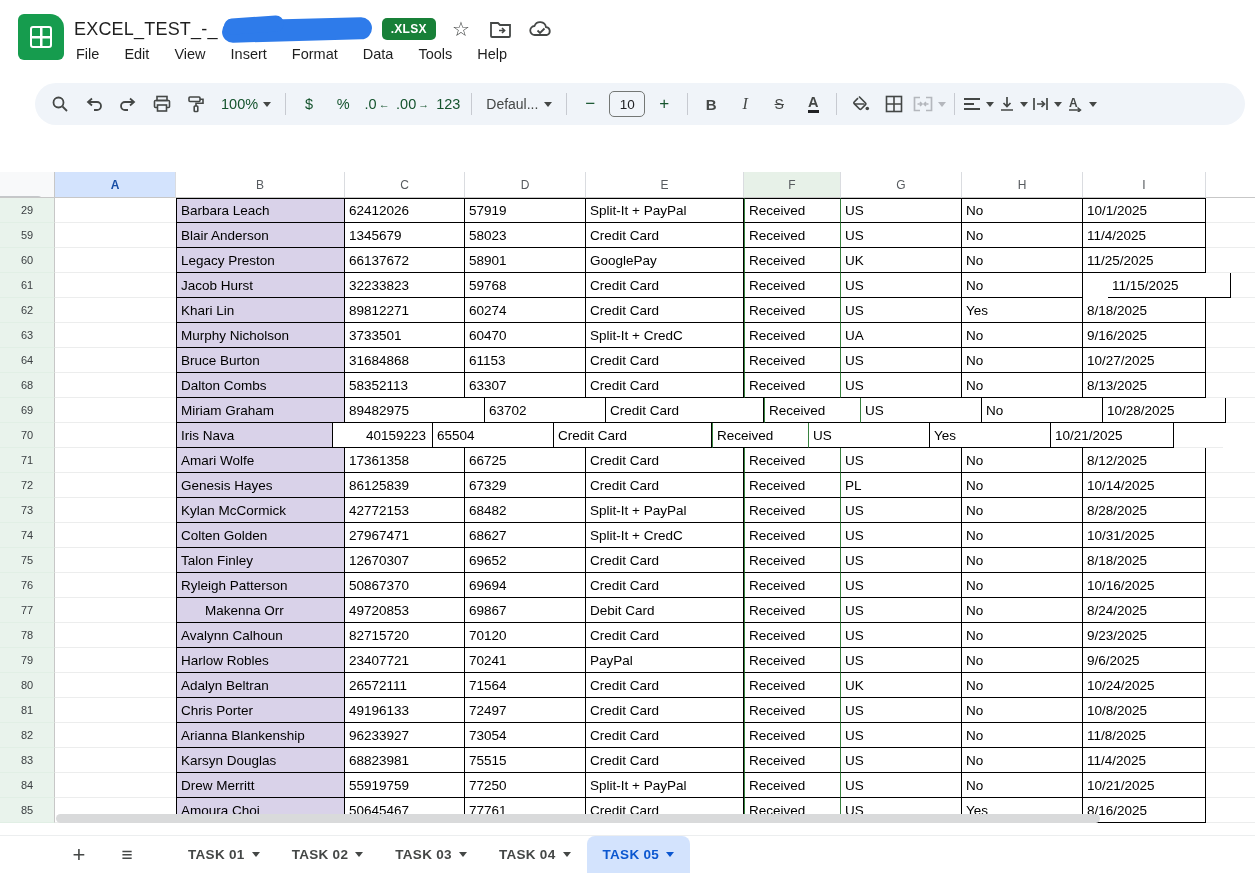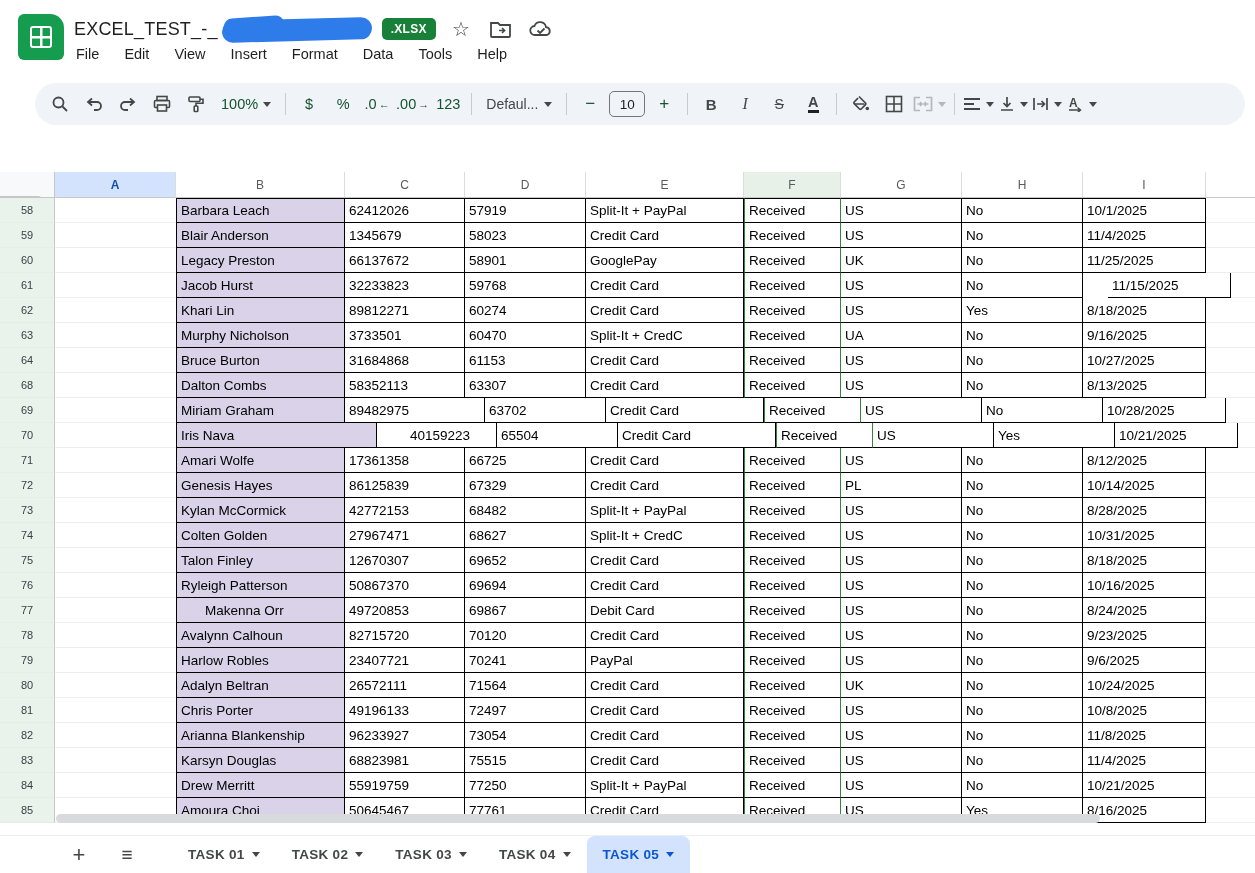--- a/index.html
+++ b/index.html
@@ -259,21 +259,21 @@
         <div class="cell colhdr" style="width: 120px;">C</div>
         <div class="cell colhdr" style="width: 121px;">D</div>
         <div class="cell colhdr" style="width: 158px;">E</div>
         <div class="cell colhdr greenF" style="width: 97px;">F</div>
         <div class="cell colhdr" style="width: 121px;">G</div>
         <div class="cell colhdr" style="width: 121px;">H</div>
         <div class="cell colhdr" style="width: 123px;">I</div>
         <div class="cell colhdr" style="width: 49px; border-right: none;"></div>
       </div>
       <div class="grow rowtop">
-        <div class="cell rowhdr" style="width: 55px;">58</div>
+        <div class="cell rowhdr" style="width: 55px;">29</div>
         <div class="cell acell" style="width: 121px;"></div>
         <div class="cell dcell first lav" style="width: 169px;">Barbara Leach</div>
         <div class="cell dcell" style="width: 120px;">62412026</div>
         <div class="cell dcell" style="width: 121px;">57919</div>
         <div class="cell dcell" style="width: 158px;">Split-It + PayPal</div>
         <div class="cell dcell fcol" style="width: 97px;">Received</div>
         <div class="cell dcell" style="width: 121px;">US</div>
         <div class="cell dcell" style="width: 121px;">No</div>
         <div class="cell dcell" style="width: 123px;">10/1/2025</div>
         <div class="cell jcell" style="width: 49px;"></div>
@@ -378,22 +378,22 @@
         <div class="cell dcell" style="width: 158px;">Credit Card</div>
         <div class="cell dcell fcol" style="width: 97px;">Received</div>
         <div class="cell dcell" style="width: 121px;">US</div>
         <div class="cell dcell" style="width: 121px;">No</div>
         <div class="cell dcell" style="width: 123px;">10/28/2025</div>
         <div class="cell jcell" style="width: 49px;"></div>
       </div>
       <div class="grow">
         <div class="cell rowhdr" style="width: 55px;">70</div>
         <div class="cell acell" style="width: 121px;"></div>
-        <div class="cell dcell first lav" style="width: 201px;">Iris Nava</div>
-        <div class="cell dcell" style="width: 120px; padding-left: 33px;">40159223</div>
+        <div class="cell dcell first lav" style="width: 157px;">Iris Nava</div>
+        <div class="cell dcell" style="width: 100px; padding-left: 33px;">40159223</div>
         <div class="cell dcell" style="width: 121px;">65504</div>
         <div class="cell dcell" style="width: 158px;">Credit Card</div>
         <div class="cell dcell fcol" style="width: 97px;">Received</div>
         <div class="cell dcell" style="width: 121px;">US</div>
         <div class="cell dcell" style="width: 121px;">Yes</div>
         <div class="cell dcell" style="width: 123px;">10/21/2025</div>
         <div class="cell jcell" style="width: 49px;"></div>
       </div>
       <div class="grow">
         <div class="cell rowhdr" style="width: 55px;">71</div>

